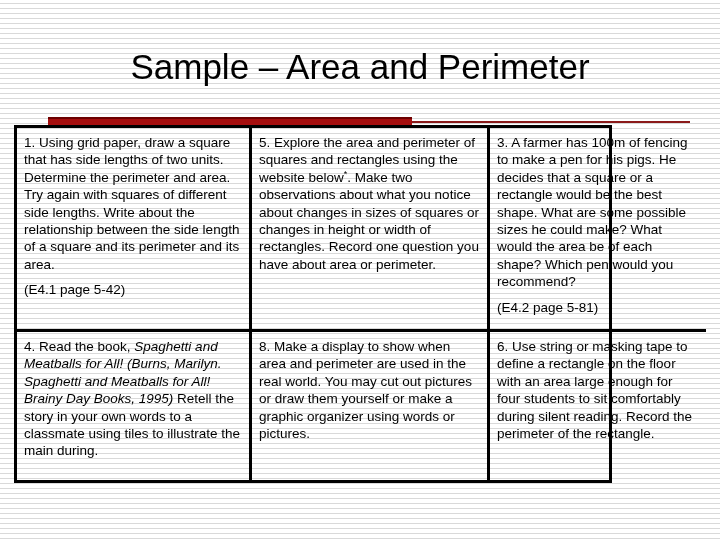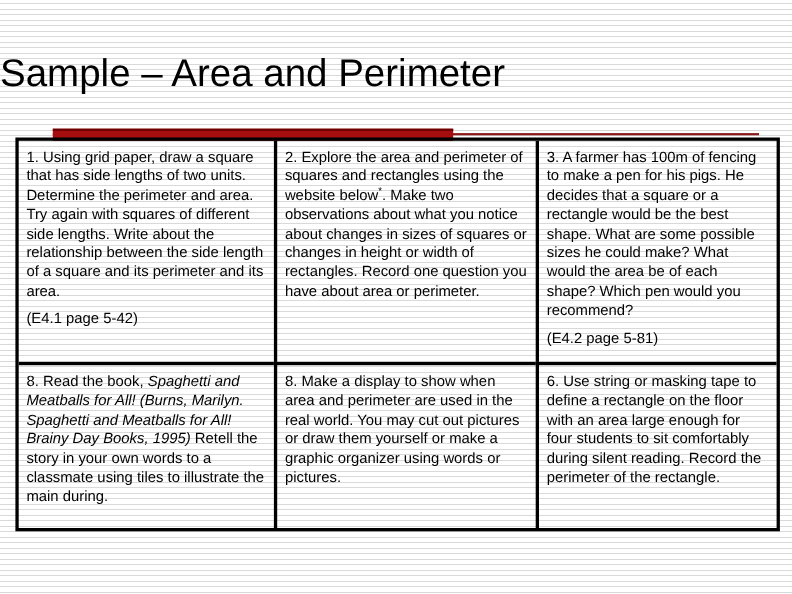--- a/index.html
+++ b/index.html
@@ -29,20 +29,21 @@
       #d9d9d9 4px,
       #ffffff 4px,
       #ffffff 5px
     );
   }
   #title {
     position: absolute;
     left: 0;
     top: 46px;
     width: 720px;
+    text-align: center;
     font-size: 35px;
     line-height: 42px;
     color: #000000;
     letter-spacing: 0px;
     white-space: nowrap;
   }
   
   #rule-thin {
     position: absolute;
     left: 48px;
@@ -59,21 +60,21 @@
     width: 364px;
     height: 9px;
     background: #a50e0e;
     border-top: 2px solid #6d0000;
   }
 
   #grid {
     position: absolute;
     left: 14px;
     top: 125px;
-    width: 695px;
+    width: 598px;
     height: 358px;
     border: 3px solid #000000;
     box-sizing: border-box;
     display: grid;
     grid-template-columns: 232px 238px 219px;
     grid-template-rows: 201px 151px;
   }
   .cell {
     box-sizing: border-box;
     padding: 6px 7px 4px 7px;
@@ -114,30 +115,30 @@
   <div id="rule-thick"></div>
 
   <div id="grid">
 
     <div class="cell c1">
       <p>1. Using grid paper, draw a square that has side lengths of two units. Determine the perimeter and area. Try again with squares of different side lengths. Write about the relationship between the side length of a square and its perimeter and its area.</p>
       <p>(E4.1 page 5-42)</p>
     </div>
 
     <div class="cell c2">
-      <p><span>2.  Explore the area and perimeter of squares and rectangles using the website below</span><sup>*</sup><span>. Make two observations about what you notice about changes in sizes of squares or changes in height or width of rectangles. Record one question you have about area or perimeter.</span></p>
+      <p><span>5.  Explore the area and perimeter of squares and rectangles using the website below</span><sup>*</sup><span>. Make two observations about what you notice about changes in sizes of squares or changes in height or width of rectangles. Record one question you have about area or perimeter.</span></p>
     </div>
 
     <div class="cell c3">
       <p>3. A farmer has 100m of fencing to make a pen for his pigs. He decides that a square or a rectangle would be the best shape. What are some possible sizes he could make? What would the area be of each shape? Which pen would you recommend?</p>
       <p>(E4.2 page 5-81)</p>
     </div>
 
     <div class="cell c4">
-      <p><span>8. Read the book, </span><span class="ital">Spaghetti and Meatballs for All! (Burns, Marilyn. Spaghetti and Meatballs for All!  Brainy Day Books, 1995)</span><span> Retell the story in your own words to a classmate using tiles to illustrate the main during.</span></p>
+      <p><span>4. Read the book, </span><span class="ital">Spaghetti and Meatballs for All! (Burns, Marilyn. Spaghetti and Meatballs for All!  Brainy Day Books, 1995)</span><span> Retell the story in your own words to a classmate using tiles to illustrate the main during.</span></p>
     </div>
 
     <div class="cell c5">
       <p>8. Make a display to show when area and perimeter are used in the real world. You may cut out pictures or draw them yourself or make a graphic organizer using words or pictures.</p>
     </div>
 
     <div class="cell c6">
       <p>6. Use string or masking tape to define a rectangle on the floor with an area large enough for four students to sit comfortably during silent reading. Record the perimeter of the rectangle.</p>
     </div>
 

